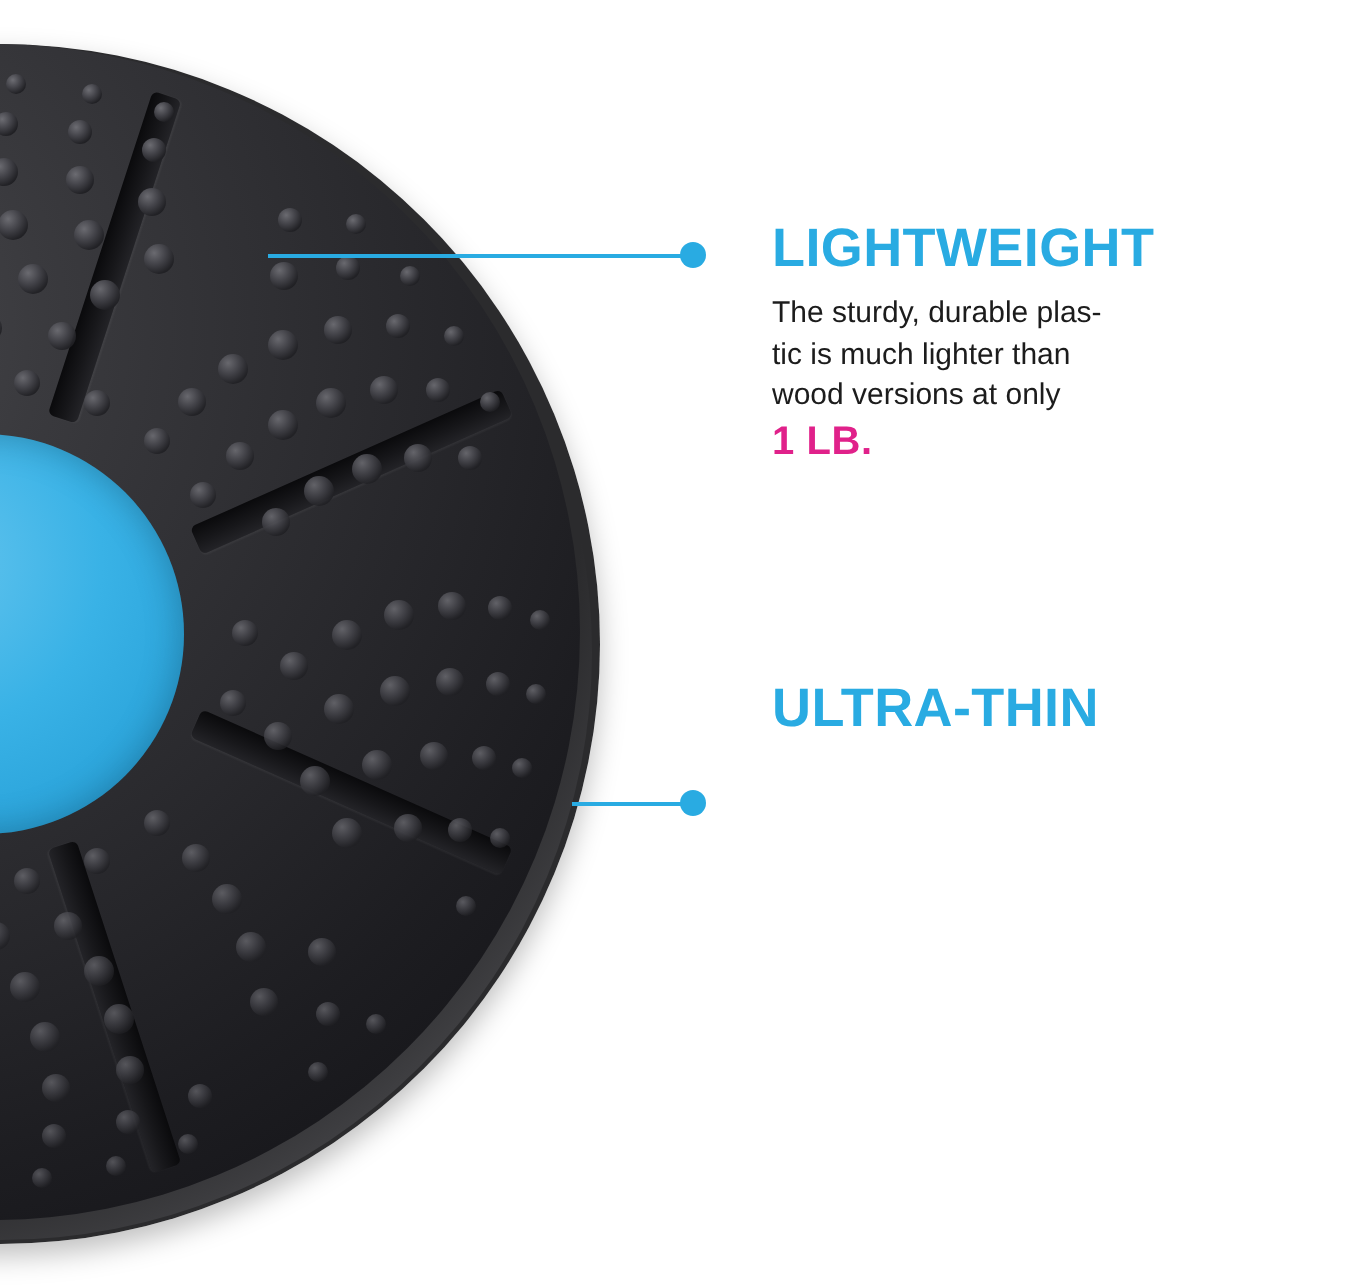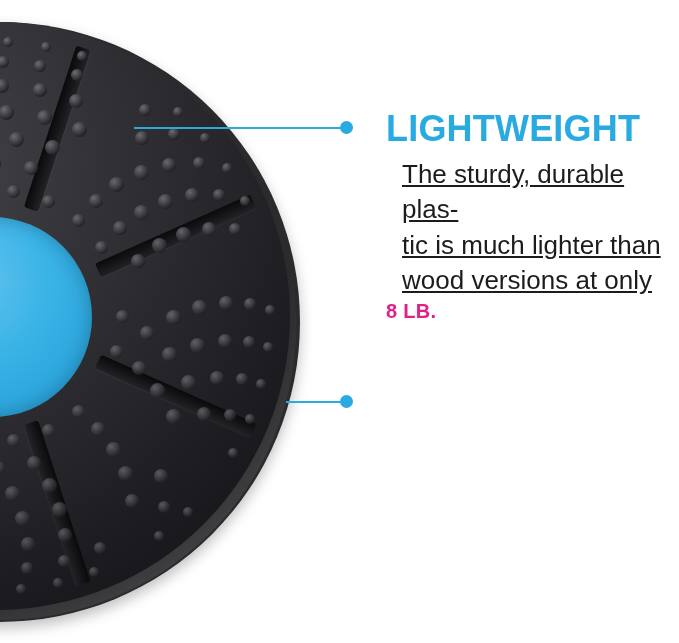--- a/index.html
+++ b/index.html
@@ -99,35 +99,34 @@
     position: absolute;
     width: 13px;
     height: 13px;
     border-radius: 50%;
     background: #29abe2;
   }
 
   .text-block { position: absolute; }
 
   .headline {
-    font-size: 36px;
+    font-size: 27px;
     font-weight: bold;
     color: #29abe2;
     letter-spacing: 0.2px;
     line-height: 1.08;
     margin: 0;
   }
   .headline .line2 { display: block; }
   .body-copy {
-    font-size: 26px;
+    font-size: 15px;
     color: #1c1c1c;
     line-height: 1.36;
-    margin: 8px 0 0 16px;
+    margin: 8px 0 0 0;
     white-space: pre-line;
-    text-decoration: underline;
   }
   .weight {
     font-size: 20px;
     font-weight: bold;
     color: #e0218a;
     letter-spacing: 0.3px;
     margin: 2px 0 0 0;
   }
 </style>
 </head>
@@ -241,24 +240,25 @@
   </div>
 
   <div class="callout-line" style="left:134px; top:127px; width:212px;"></div>
   <div class="callout-dot" style="left:340px; top:121px;"></div>
 
   <div class="text-block" style="left:386px; top:110px; width:292px;">
     <p class="headline">LIGHTWEIGHT</p>
     <p class="body-copy">The sturdy, durable plas-
 tic is much lighter than
 wood versions at only</p>
-    <p class="weight">8 LB.</p>
+    <p class="weight">1 LB.</p>
   </div>
 
   <div class="callout-line" style="left:286px; top:401px; width:60px;"></div>
   <div class="callout-dot" style="left:340px; top:395px;"></div>
 
   <div class="text-block" style="left:386px; top:340px; width:292px;">
     <p class="headline">
+      <span>ULTRA-THIN</span>
     </p>
   </div>
 
 </div>
 
 </body></html>

